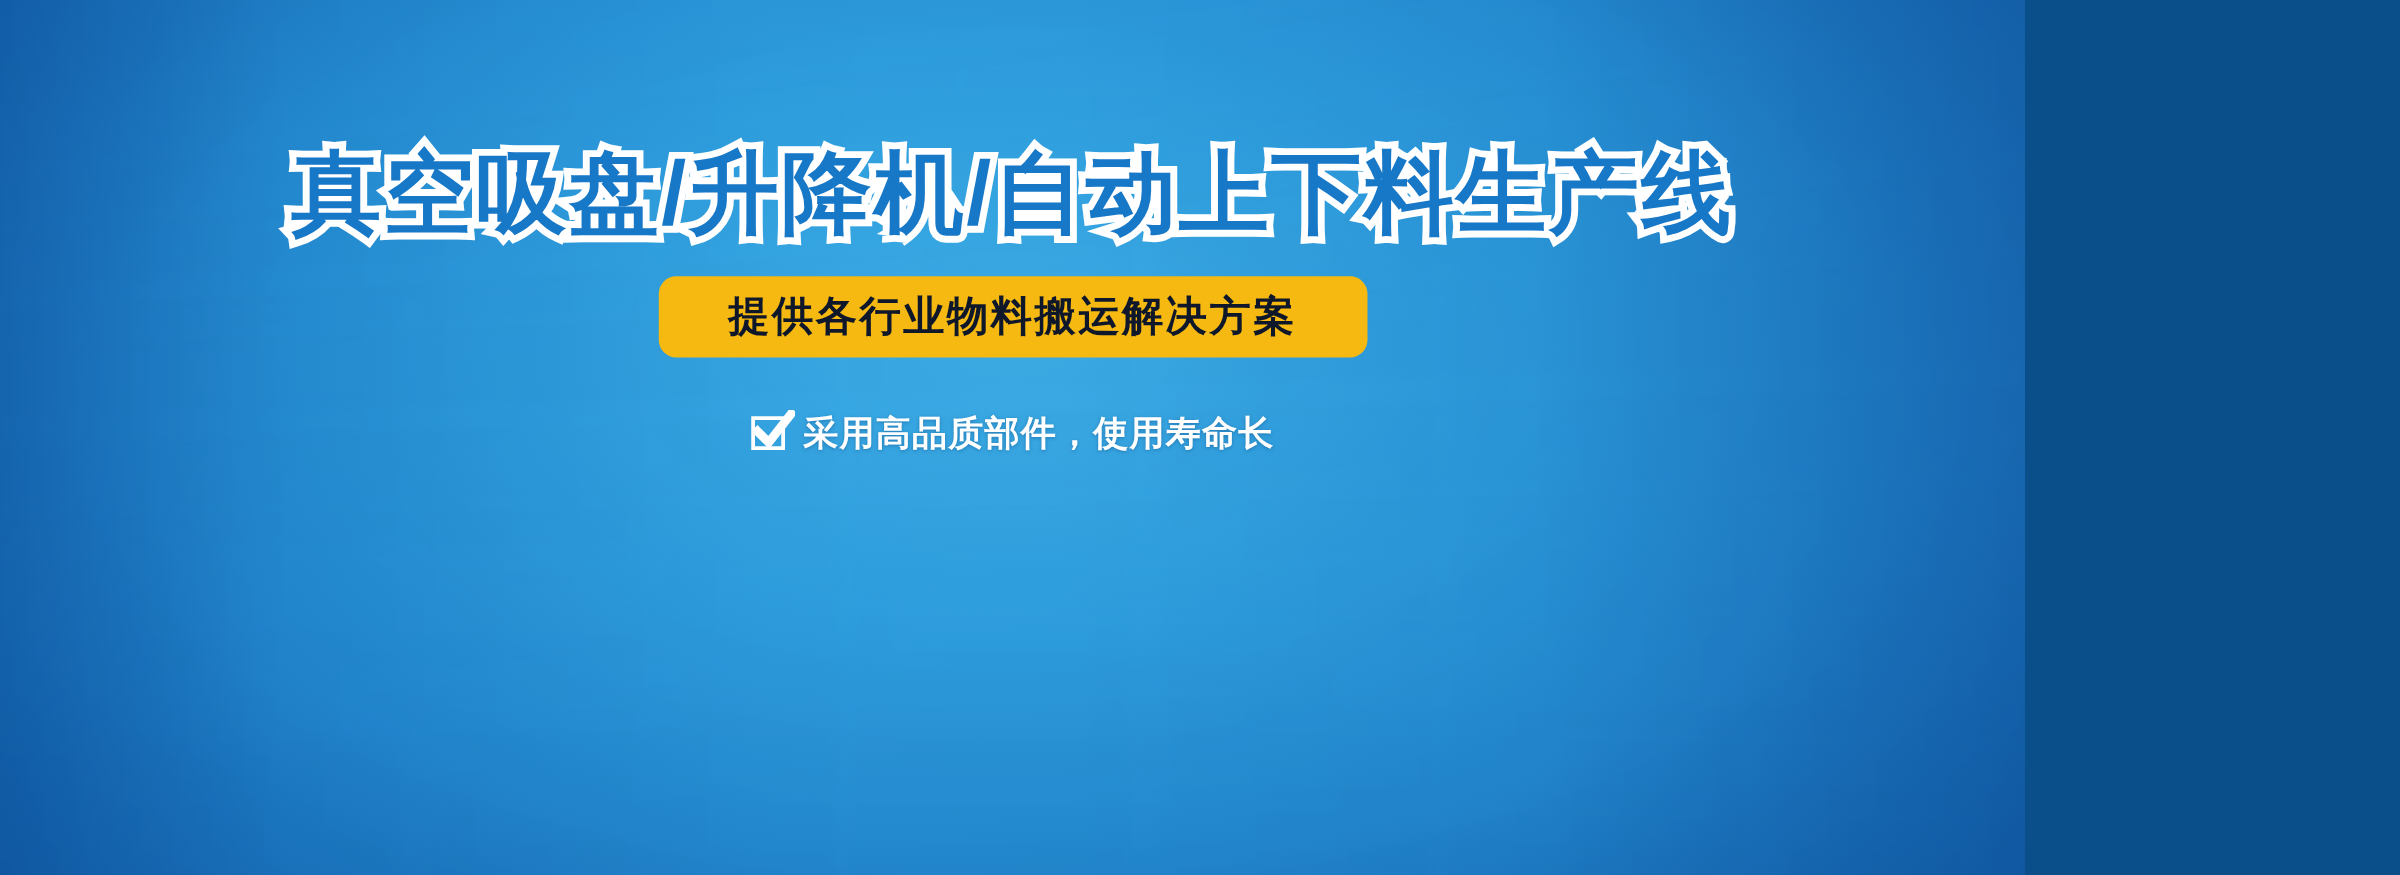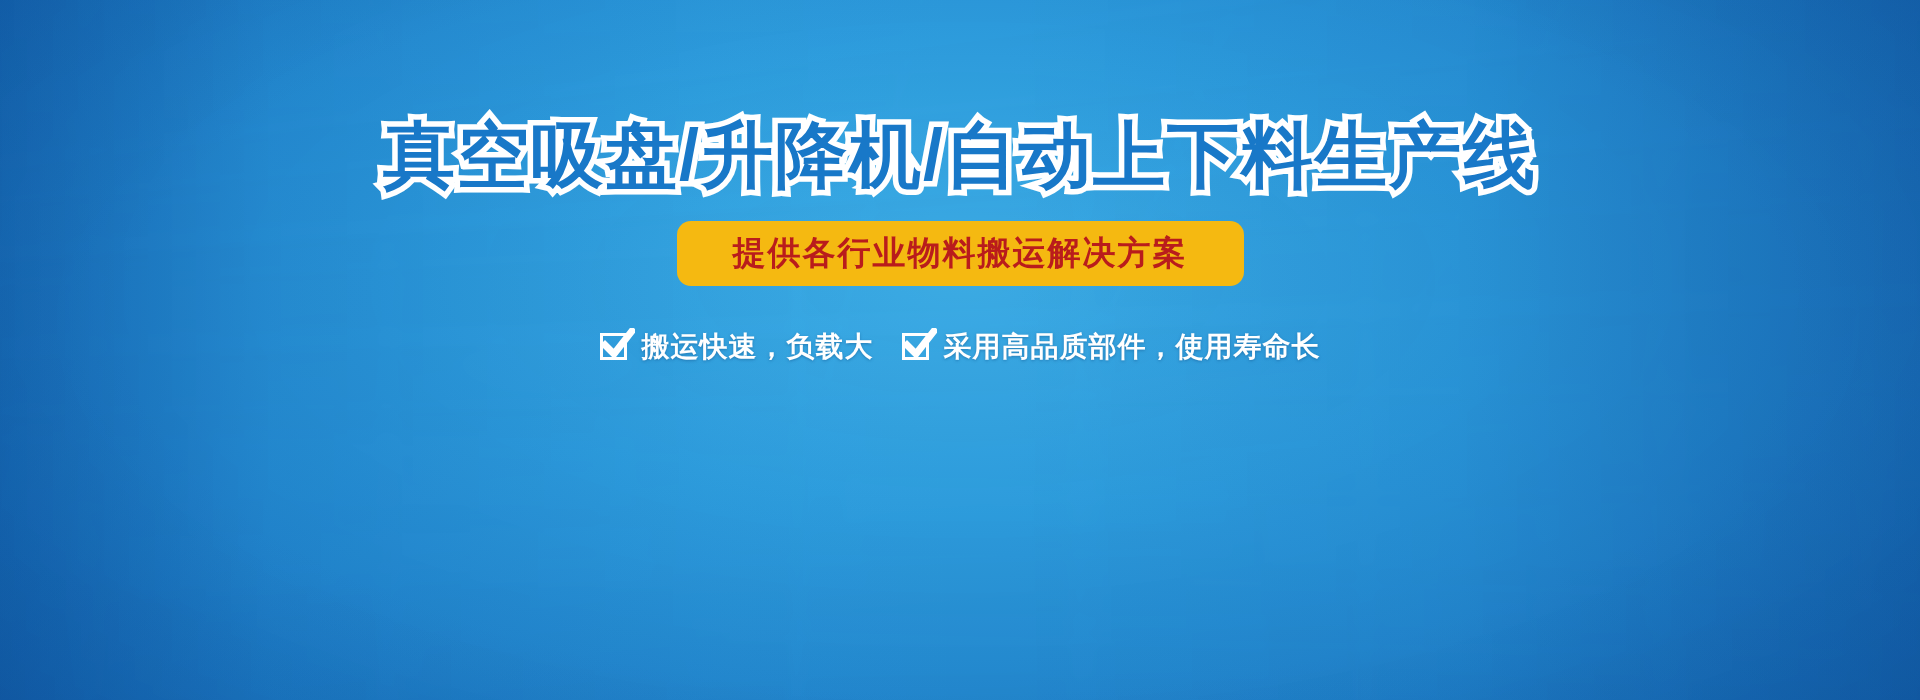--- a/index.html
+++ b/index.html
@@ -6,21 +6,21 @@
     margin: 0;
     padding: 0;
     background: #0a4f8a;
   }
   body {
     font-family: "Liberation Sans", "DejaVu Sans", sans-serif;
   }
 
   #banner {
     position: relative;
-    width: 1920px;
+    width: 1620px;
     height: 700px;
     overflow: hidden;
     background: #1f7fc4;
   }
 
   
   .photo {
     position: absolute;
     inset: 0;
     overflow: hidden;
@@ -171,21 +171,21 @@
     color: #1878c8;
     -webkit-text-stroke: 11px #ffffff;
     paint-order: stroke fill;
     white-space: nowrap;
     user-select: none;
   }
 
   .badge {
     margin-top: 30px;
     background: #f5b911;
-    color: #b91c1c;
+    color: #0f172a;
     font-size: 33px;
     font-weight: bold;
     letter-spacing: 2px;
     line-height: 1;
     padding: 15px 56px 17px 56px;
     border-radius: 14px;
     white-space: nowrap;
   }
 
   .features {
@@ -287,29 +287,20 @@
   <div class="vignette"></div>
 
   <div class="content">
 
     <div class="title">真空吸盘/升降机/自动上下料生产线</div>
 
     <div class="badge">提供各行业物料搬运解决方案</div>
 
     <div class="features">
 
-      <div class="feature">
-        <span class="check-icon">
-          <span class="box"></span>
-          <svg viewBox="0 0 34 34" aria-hidden="true">
-            <path d="M4 17 L13 26 L31 3" fill="none" stroke="#ffffff" stroke-width="7" stroke-linecap="square" stroke-linejoin="miter"></path>
-          </svg>
-        </span>
-        <span class="feature-label">搬运快速，负载大</span>
-      </div>
 
       <div class="feature">
         <span class="check-icon">
           <span class="box"></span>
           <svg viewBox="0 0 34 34" aria-hidden="true">
             <path d="M4 17 L13 26 L31 3" fill="none" stroke="#ffffff" stroke-width="7" stroke-linecap="square" stroke-linejoin="miter"></path>
           </svg>
         </span>
         <span class="feature-label">采用高品质部件，使用寿命长</span>
       </div>

